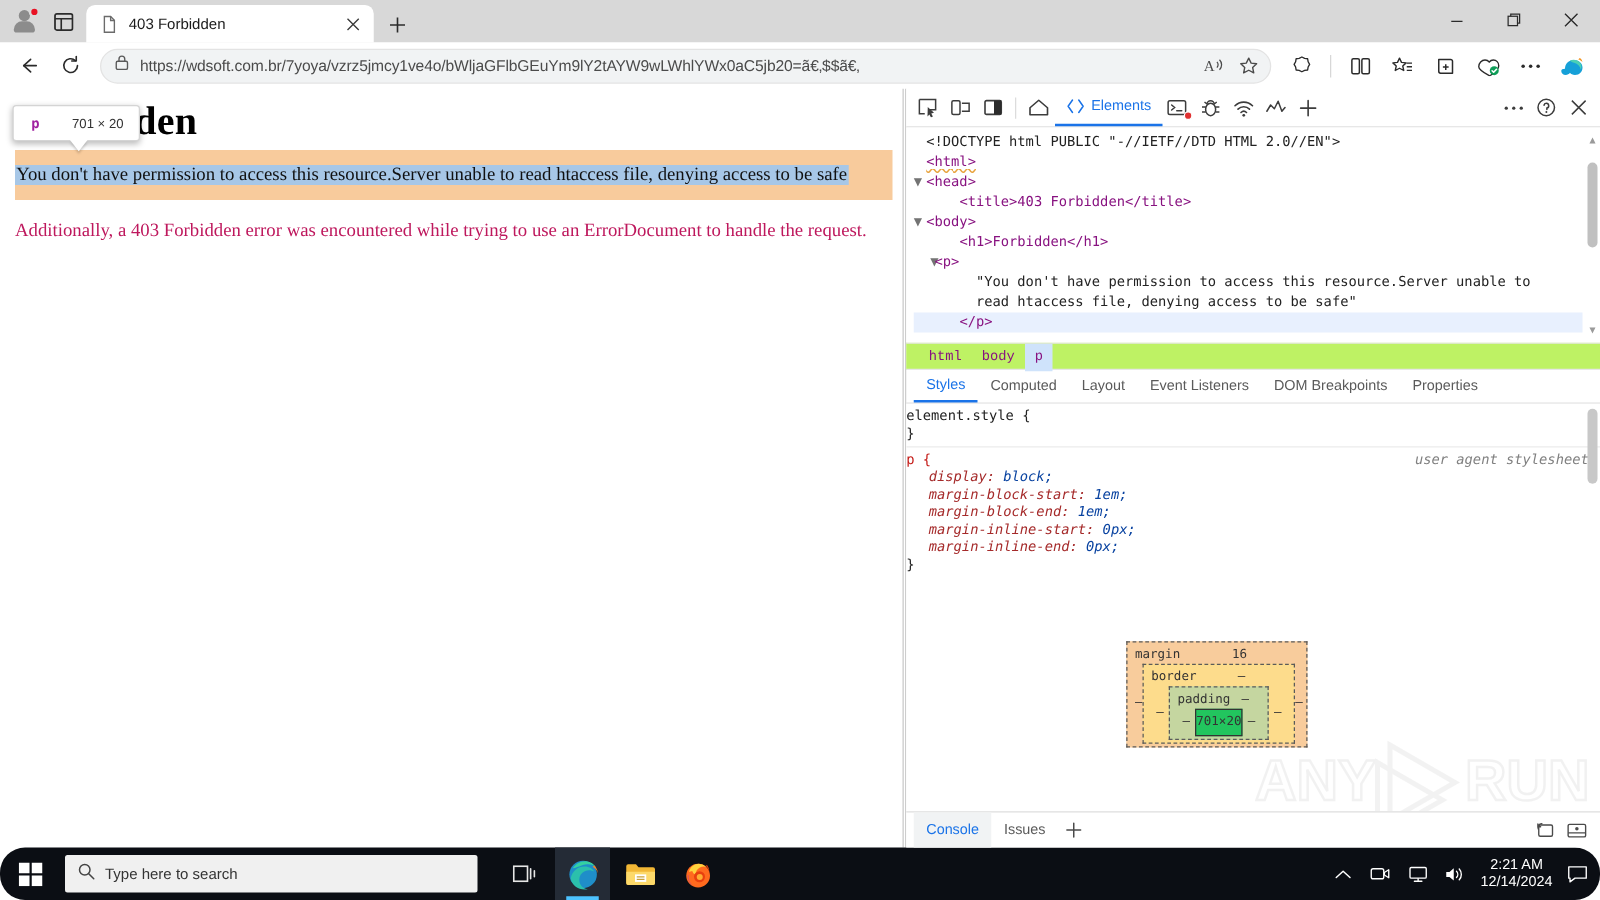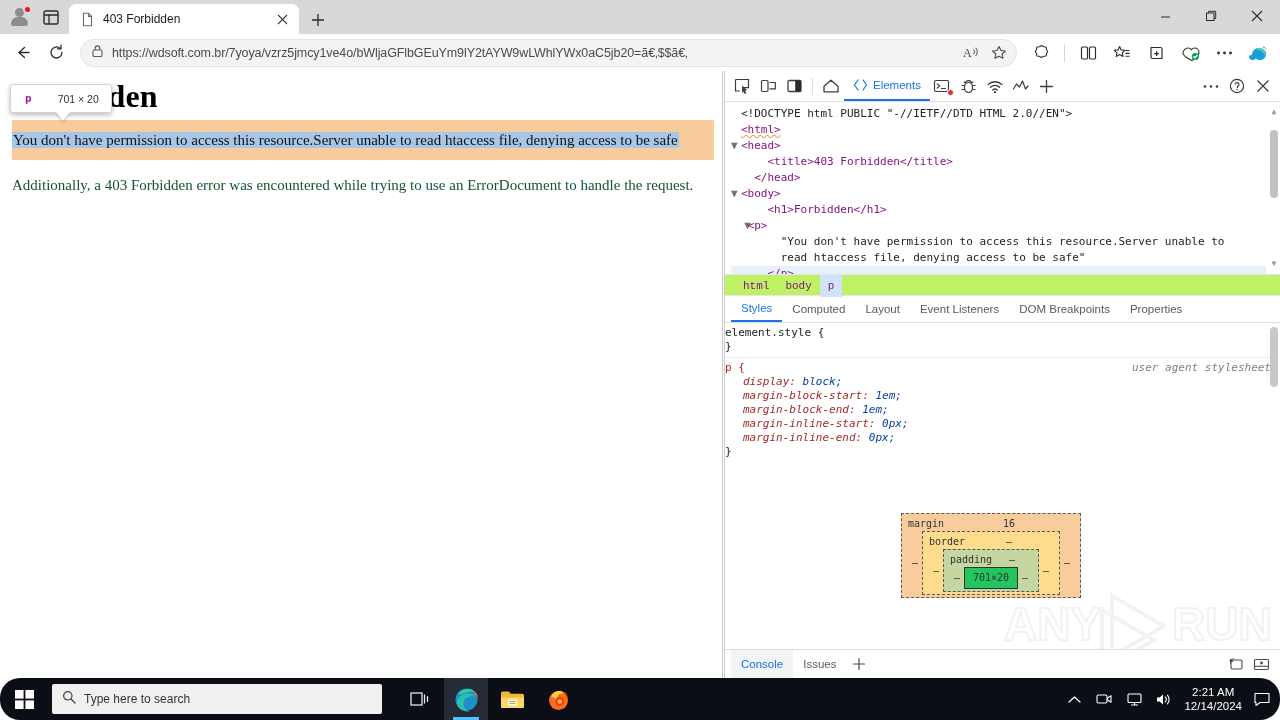--- a/index.html
+++ b/index.html
@@ -65,21 +65,21 @@
   
   .viewport {
     position: absolute; left: 0; top: 71px; width: 723px; height: 607px;
     background: #ffffff; overflow: hidden;
     border-right: 1px solid #c9c9c9;
   }
   .page-inner { padding: 8px 8px 0 12px; font-family: "Liberation Serif", serif; }
   .page-h1 { font-size: 32px; font-weight: bold; color: #000; line-height: 1.1; margin-bottom: 6px; letter-spacing: 0.2px; }
   .hl-margin { background: #f8cb9c; padding: 10px 0; }
   .hl-content { background: #a7c7e7; font-size: 15px; color: #111; line-height: 20px; padding: 0 1px; }
-  .page-p2 { font-size: 15px; color: #14532d; margin-top: 15px; line-height: 20px; }
+  .page-p2 { font-size: 15px; color: #be185d; margin-top: 15px; line-height: 20px; }
 
   
   .insp-tip {
     position: absolute; left: 10px; top: 84px;
     background: #ffffff; border: 1px solid #d4d4d4; border-radius: 3px;
     box-shadow: 0 2px 5px rgba(0,0,0,.28);
     height: 29px; display: flex; align-items: center; padding: 0 12px 0 14px;
     gap: 26px; z-index: 9; font-family: "DejaVu Sans Mono", monospace;
   }
   .insp-tag { font-size: 11px; color: #a020a0; font-weight: bold; }
@@ -165,21 +165,21 @@
   .rule.bordered { border-top: 1px solid #ececec; }
   .sel-name { color: #222; }
   .sel-name.red { color: #c41a16; }
   .prop { color: #a52a2a; font-style: italic; padding-left: 18px; display: block; }
   .pval { color: #0842a0; font-style: italic; }
   .origin { position: absolute; right: 9px; top: 3px; font-style: italic; color: #808080; font-size: 11px; }
   .styles-scroll { position: absolute; right: 2px; top: 4px; width: 8px; bottom: 4px; }
   .styles-scroll .thumb { position: absolute; top: 0; left: 0; width: 8px; height: 60px; background: #c8c8c8; border-radius: 4px; }
 
   
-  .boxmodel { position: absolute; left: 176px; top: 190px; width: 180px; }
+  .boxmodel { position: absolute; left: 176px; top: 190px; width: 145px; }
   .bm-margin { background: #f8cc9c; border: 1px dashed #5a5a5a; padding: 3px 6px 2px; }
   .bm-border { background: #fddc8c; border: 1px dashed #5a5a5a; padding: 3px 6px 2px; }
   .bm-padding { background: #c5d6a0; border: 1px dashed #5a5a5a; padding: 3px 6px 2px; }
   .bm-content { background: #22c55e; border: 1px solid #333; padding: 3px 0; text-align: center; }
   .bm-row { display: flex; align-items: center; font-family: "DejaVu Sans Mono", monospace; font-size: 10px; color: #333; }
   .bm-label { flex: 0 0 auto; }
   .bm-val { flex: 1 1 auto; text-align: center; }
   .bm-side { width: 14px; text-align: center; font-size: 10px; color: #333; }
   .bm-mid { flex: 1 1 auto; }
 
@@ -461,21 +461,20 @@
             <path d="M1.5 1.5l11 11M12.5 1.5l-11 11" stroke="#3c3c3c" stroke-width="1.2"></path>
           </svg>
       </div>
     </div>
 
     <div class="dom-tree">
       <div class="dl"><span class="caret"></span><span class="doctype">&lt;!DOCTYPE html PUBLIC "-//IETF//DTD HTML 2.0//EN"&gt;</span></div>
       <div class="dl"><span class="caret"></span><span class="tag squiggle">&lt;html&gt;</span></div>
       <div class="dl"><span class="caret">▼</span><span class="tag">&lt;head&gt;</span></div>
       <div class="dl"><span class="caret"></span>    <span class="tag">&lt;title&gt;403 Forbidden&lt;/title&gt;</span></div>
-      <div class="dl"><span class="caret"></span>  <span class="tag">&lt;/head&gt;</span></div>
       <div class="dl"><span class="caret">▼</span><span class="tag">&lt;body&gt;</span></div>
       <div class="dl"><span class="caret"></span>    <span class="tag">&lt;h1&gt;Forbidden&lt;/h1&gt;</span></div>
       <div class="dl"><span class="caret">  ▼</span> <span class="tag">&lt;p&gt;</span></div>
       <div class="dl"><span class="caret"></span>      <span class="txt">"You don't have permission to access this resource.Server unable to</span></div>
       <div class="dl"><span class="caret"></span>      <span class="txt">read htaccess file, denying access to be safe"</span></div>
       <div class="dl sel"><span class="caret"></span>    <span class="tag">&lt;/p&gt;</span></div>
 
       <div class="dt-scroll">
         <div class="arr" style="top:0">▲</div>
         <div class="thumb"></div>

